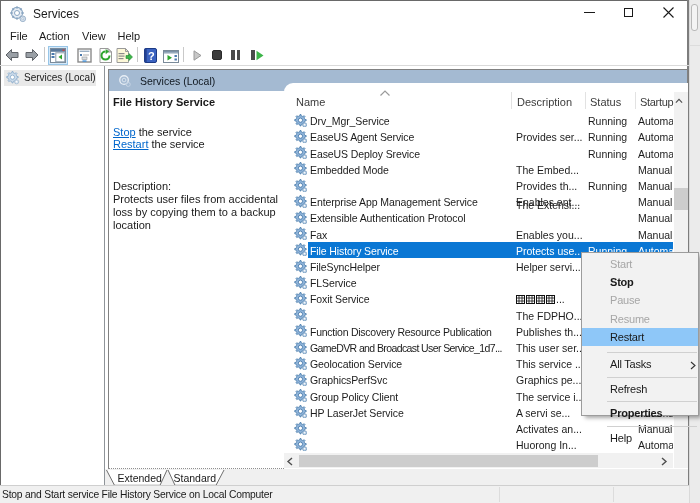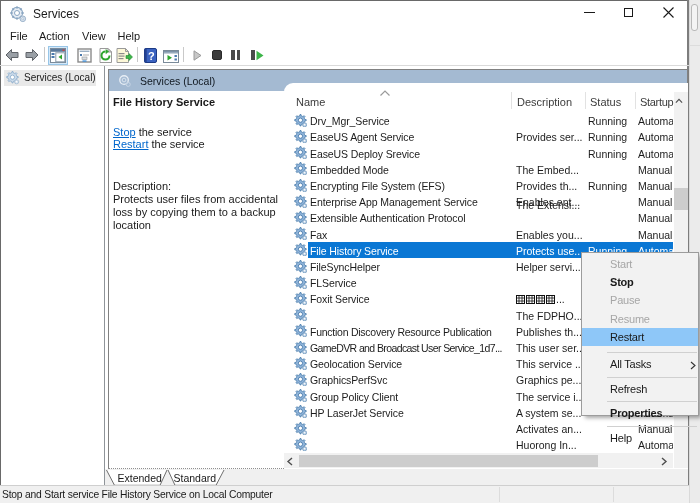--- a/index.html
+++ b/index.html
@@ -163,21 +163,20 @@
 <div class="a t10" style="left:354.5px;top:36.5px;width:35px;overflow:hidden;white-space:nowrap;color:#1c1c1c">Automatic</div>
 <svg class="a" style="left:10px;top:51.3px" width="13" height="13" viewBox="0 0 13 13">
       <use href="#gearL"></use>
     </svg>
 <div class="a t10" style="left:26.5px;top:52.7px;white-space:nowrap;letter-spacing:-0.1px;color:#1c1c1c">Embedded Mode</div>
 <div class="a t10" style="left:232.5px;top:52.7px;white-space:nowrap;color:#1c1c1c">The Embed...</div>
 <div class="a t10" style="left:354.5px;top:52.7px;width:35px;overflow:hidden;white-space:nowrap;color:#1c1c1c">Manual</div>
 <svg class="a" style="left:10px;top:67.5px" width="13" height="13" viewBox="0 0 13 13">
       <use href="#gearL"></use>
     </svg>
-<div class="a t10" style="left:26.5px;top:68.9px;white-space:nowrap;letter-spacing:-0.1px;color:#1c1c1c">Encrypting File System (EFS)</div>
 <div class="a t10" style="left:232.5px;top:68.9px;white-space:nowrap;color:#1c1c1c">Provides th...</div>
 <div class="a t10" style="left:304.5px;top:68.9px;color:#1c1c1c">Running</div>
 <div class="a t10" style="left:354.5px;top:68.9px;width:35px;overflow:hidden;white-space:nowrap;color:#1c1c1c">Manual</div>
 <svg class="a" style="left:10px;top:83.7px" width="13" height="13" viewBox="0 0 13 13">
       <use href="#gearL"></use>
     </svg>
 <div class="a t10" style="left:26.5px;top:85.1px;white-space:nowrap;letter-spacing:-0.1px;color:#1c1c1c">Enterprise App Management Service</div>
 <div class="a t10" style="left:232.5px;top:85.1px;white-space:nowrap;color:#1c1c1c">Enables ent...</div>
 <div class="a t10" style="left:354.5px;top:85.1px;width:35px;overflow:hidden;white-space:nowrap;color:#1c1c1c">Manual</div>
 <svg class="a" style="left:10px;top:99.9px" width="13" height="13" viewBox="0 0 13 13">
@@ -261,21 +260,21 @@
 <svg class="a" style="left:10px;top:278.1px" width="13" height="13" viewBox="0 0 13 13">
       <use href="#gearL"></use>
     </svg>
 <div class="a t10" style="left:26.5px;top:279.5px;white-space:nowrap;letter-spacing:-0.1px;color:#1c1c1c">Group Policy Client</div>
 <div class="a t10" style="left:232.5px;top:279.5px;white-space:nowrap;color:#1c1c1c">The service i...</div>
 <div class="a t10" style="left:354.5px;top:279.5px;width:35px;overflow:hidden;white-space:nowrap;color:#1c1c1c">Automatic</div>
 <svg class="a" style="left:10px;top:294.3px" width="13" height="13" viewBox="0 0 13 13">
       <use href="#gearL"></use>
     </svg>
 <div class="a t10" style="left:26.5px;top:295.7px;white-space:nowrap;letter-spacing:-0.1px;color:#1c1c1c">HP LaserJet Service</div>
-<div class="a t10" style="left:232.5px;top:295.7px;white-space:nowrap;color:#1c1c1c">A system se...</div>
+<div class="a t10" style="left:232.5px;top:295.7px;white-space:nowrap;color:#1c1c1c">A servi se...</div>
 <div class="a t10" style="left:354.5px;top:295.7px;width:35px;overflow:hidden;white-space:nowrap;color:#1c1c1c">Automatic</div>
 <svg class="a" style="left:10px;top:310.5px" width="13" height="13" viewBox="0 0 13 13">
       <use href="#gearL"></use>
     </svg>
 <div class="a t10" style="left:232.5px;top:311.9px;white-space:nowrap;color:#1c1c1c">Activates an...</div>
 <div class="a t10" style="left:354.5px;top:311.9px;width:35px;overflow:hidden;white-space:nowrap;color:#1c1c1c">Manual</div>
 <svg class="a" style="left:10px;top:326.7px" width="13" height="13" viewBox="0 0 13 13">
       <use href="#gearL"></use>
     </svg>
 <div class="a t10" style="left:232.5px;top:328.1px;white-space:nowrap;color:#1c1c1c">Huorong In...</div>

